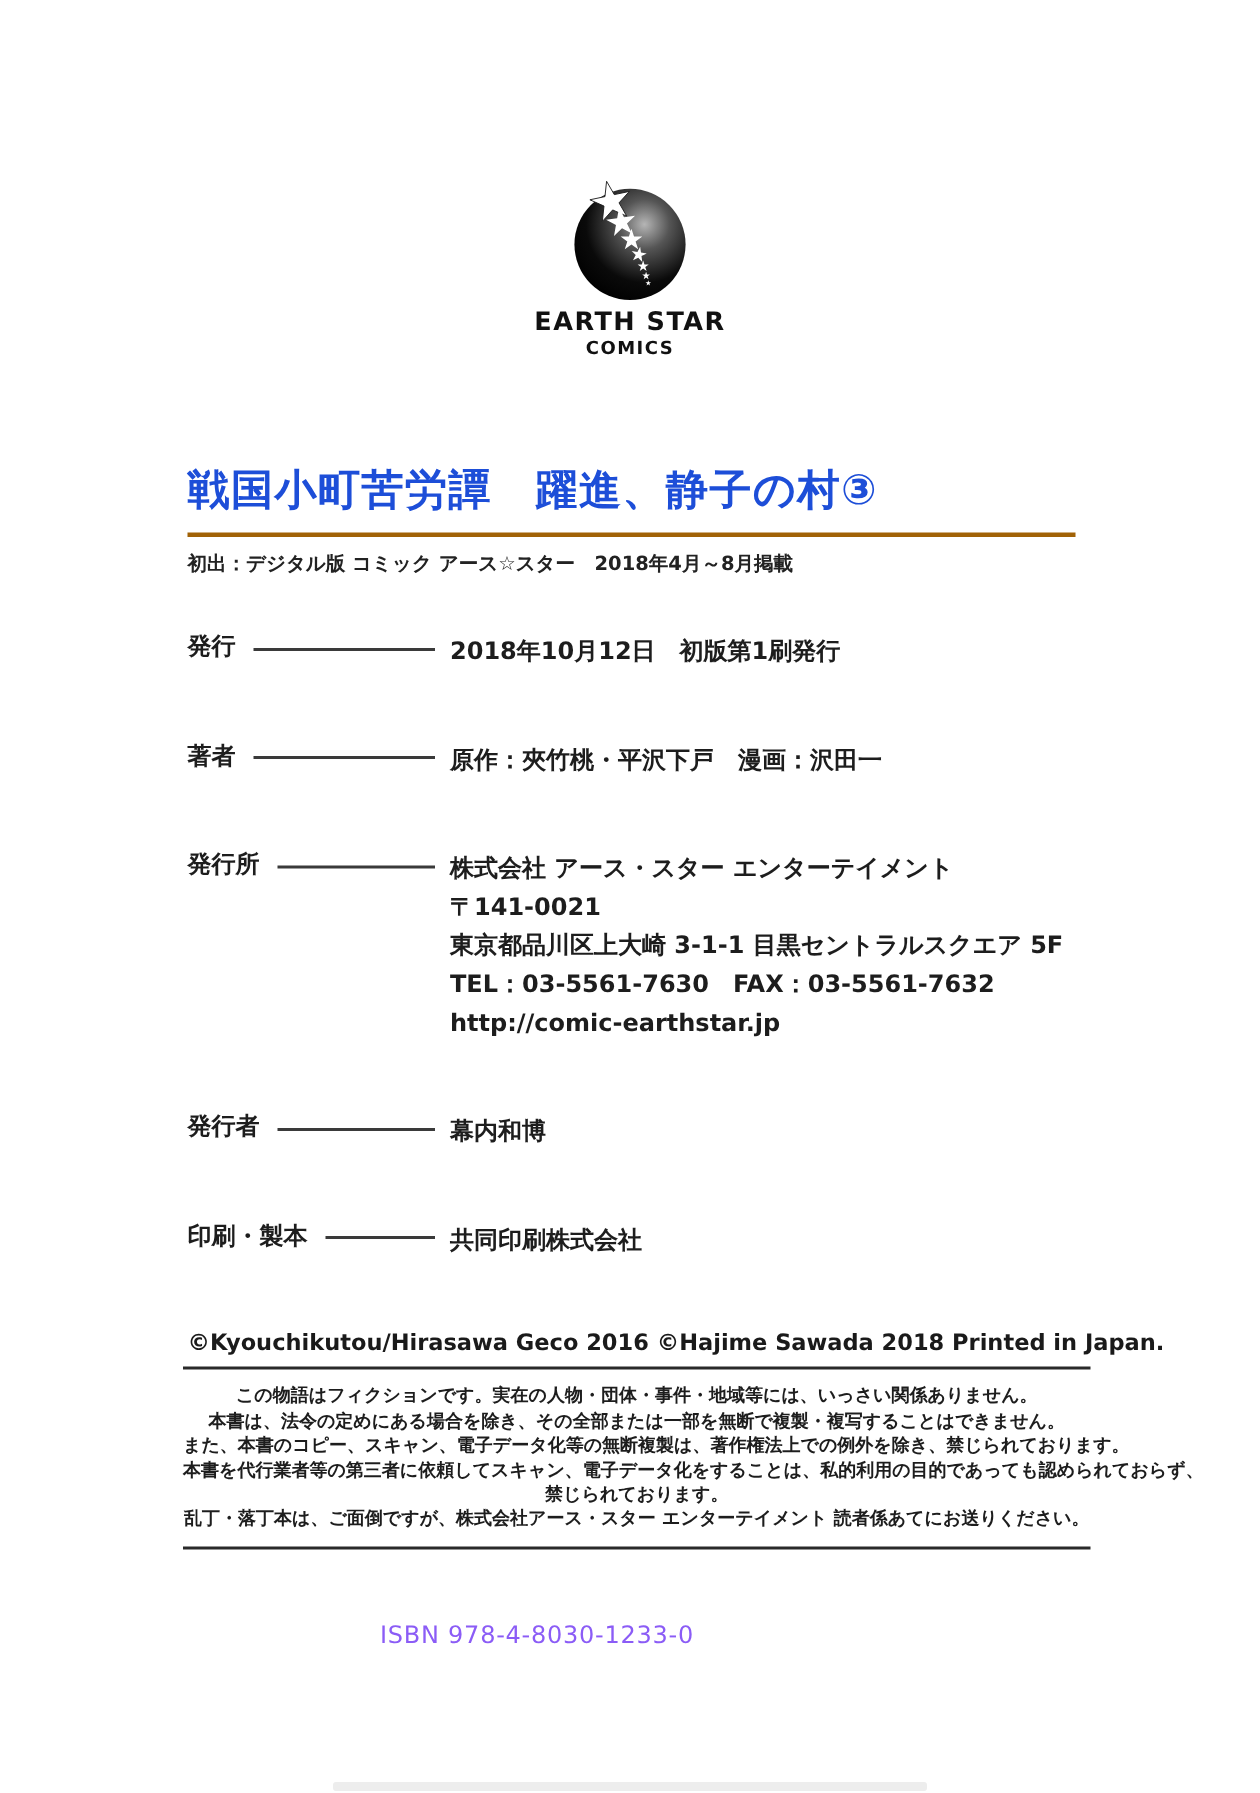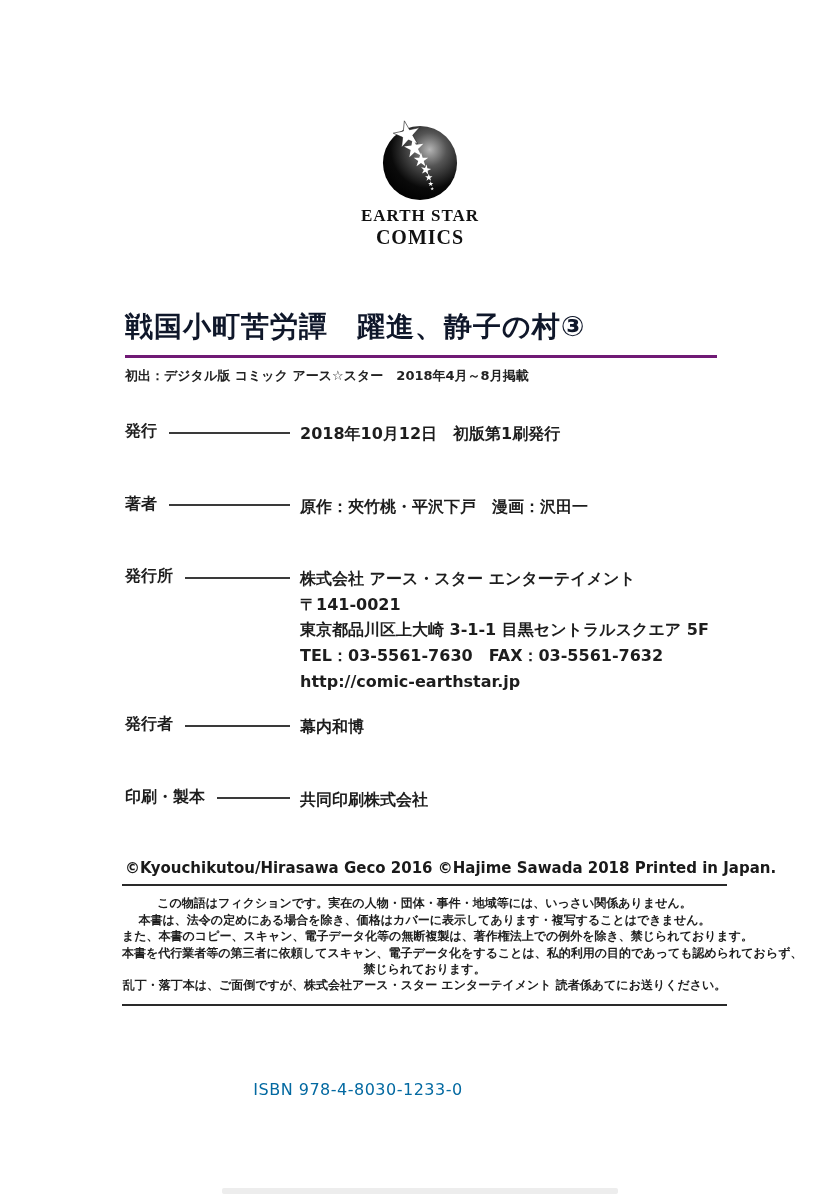--- a/index.html
+++ b/index.html
@@ -4,52 +4,52 @@
 <style>
   html,body{margin:0;padding:0;}
   body{
     width:840px;height:1195px;position:relative;background:#ffffff;
     font-family:"DejaVu Sans","Liberation Sans",sans-serif;
     color:#1d1d1d;-webkit-font-smoothing:antialiased;overflow:hidden;
   }
   .page{position:absolute;inset:0;}
 
   
-  .logo-block{position:absolute;top:118px;left:0;width:840px;text-align:center;font-family:Liberation Serif, serif;}
+  .logo-block{position:absolute;top:118px;left:0;width:840px;text-align:center;}
   .logo-mark{display:block;margin:0 auto;}
   .logo-text{margin-top:2px;line-height:1.15;font-weight:bold;color:#111;}
   .logo-line1{font-size:17px;letter-spacing:1px;}
-  .logo-line2{font-size:20px;letter-spacing:1px;}
+  .logo-line2{font-size:12px;letter-spacing:1px;}
 
   
   .content{position:absolute;left:125px;width:592px;top:308px;}
   .book-title{
-    font-size:28px;font-weight:bold;letter-spacing:1px;color:#0f172a;
-    padding-bottom:9px;border-bottom:3px solid #701a75;white-space:nowrap;
+    font-size:28px;font-weight:bold;letter-spacing:1px;color:#1d4ed8;
+    padding-bottom:9px;border-bottom:3px solid #a16207;white-space:nowrap;
   }
   .first-pub{margin-top:9px;font-size:13px;font-weight:bold;color:#222;}
 
   
   .colophon{margin-top:36px;}
   .colophon-row{display:flex;align-items:flex-start;margin-bottom:47px;font-size:16px;font-weight:bold;color:#1d1d1d;}
-  .colophon-row.row-tall{margin-bottom:20px;}
+  .colophon-row.row-tall{margin-bottom:47px;}
   .row-head{width:175px;flex:0 0 175px;display:flex;align-items:center;}
   .row-label{white-space:nowrap;}
   .leader{flex:1;height:0;border-top:2px solid #3a3a3a;margin:0 10px 0 12px;position:relative;top:1px;}
   .row-value{flex:1;line-height:1.6;}
   .row-value .vline{white-space:nowrap;}
 
   
   .copyright{margin-top:12px;font-size:15px;font-weight:bold;color:#1a1a1a;white-space:nowrap;}
   .legal-box{margin-top:7px;border-top:2px solid #2a2a2a;border-bottom:2px solid #2a2a2a;
     padding:9px 0 10px 0;width:605px;margin-left:-3px;text-align:center;}
   .legal-line{font-size:12px;font-weight:bold;line-height:16.4px;color:#1d1d1d;white-space:nowrap;}
 
   
-  .isbn{position:absolute;top:1080px;left:0;width:716px;text-align:center;font-size:16px;color:#0369a1;letter-spacing:0.5px;}
+  .isbn{position:absolute;top:1080px;left:0;width:716px;text-align:center;font-size:16px;color:#8b5cf6;letter-spacing:0.5px;}
 
   
   .cutoff{position:absolute;top:1188px;left:222px;width:396px;height:6px;background:#ededed;border-radius:2px;}
 </style>
 </head>
 <body>
 
 <div class="page">
 
   <div class="logo-block">
@@ -139,21 +139,21 @@
           </div>
       </div>
 
 
     </div>
 
     <div class="copyright">©Kyouchikutou/Hirasawa Geco 2016 ©Hajime Sawada 2018 Printed in Japan.</div>
 
     <div class="legal-box">
       <div class="legal-line">この物語はフィクションです。実在の人物・団体・事件・地域等には、いっさい関係ありません。</div>
-      <div class="legal-line">本書は、法令の定めにある場合を除き、価格はカバーに表示してあります・複写することはできません。</div>
+      <div class="legal-line">本書は、法令の定めにある場合を除き、その全部または一部を無断で複製・複写することはできません。</div>
       <div class="legal-line">また、本書のコピー、スキャン、電子データ化等の無断複製は、著作権法上での例外を除き、禁じられております。</div>
       <div class="legal-line">本書を代行業者等の第三者に依頼してスキャン、電子データ化をすることは、私的利用の目的であっても認められておらず、</div>
       <div class="legal-line">禁じられております。</div>
       <div class="legal-line">乱丁・落丁本は、ご面倒ですが、株式会社アース・スター エンターテイメント 読者係あてにお送りください。</div>
     </div>
   </div>
 
   <div class="isbn">ISBN 978-4-8030-1233-0</div>
 
   <div class="cutoff"></div>

